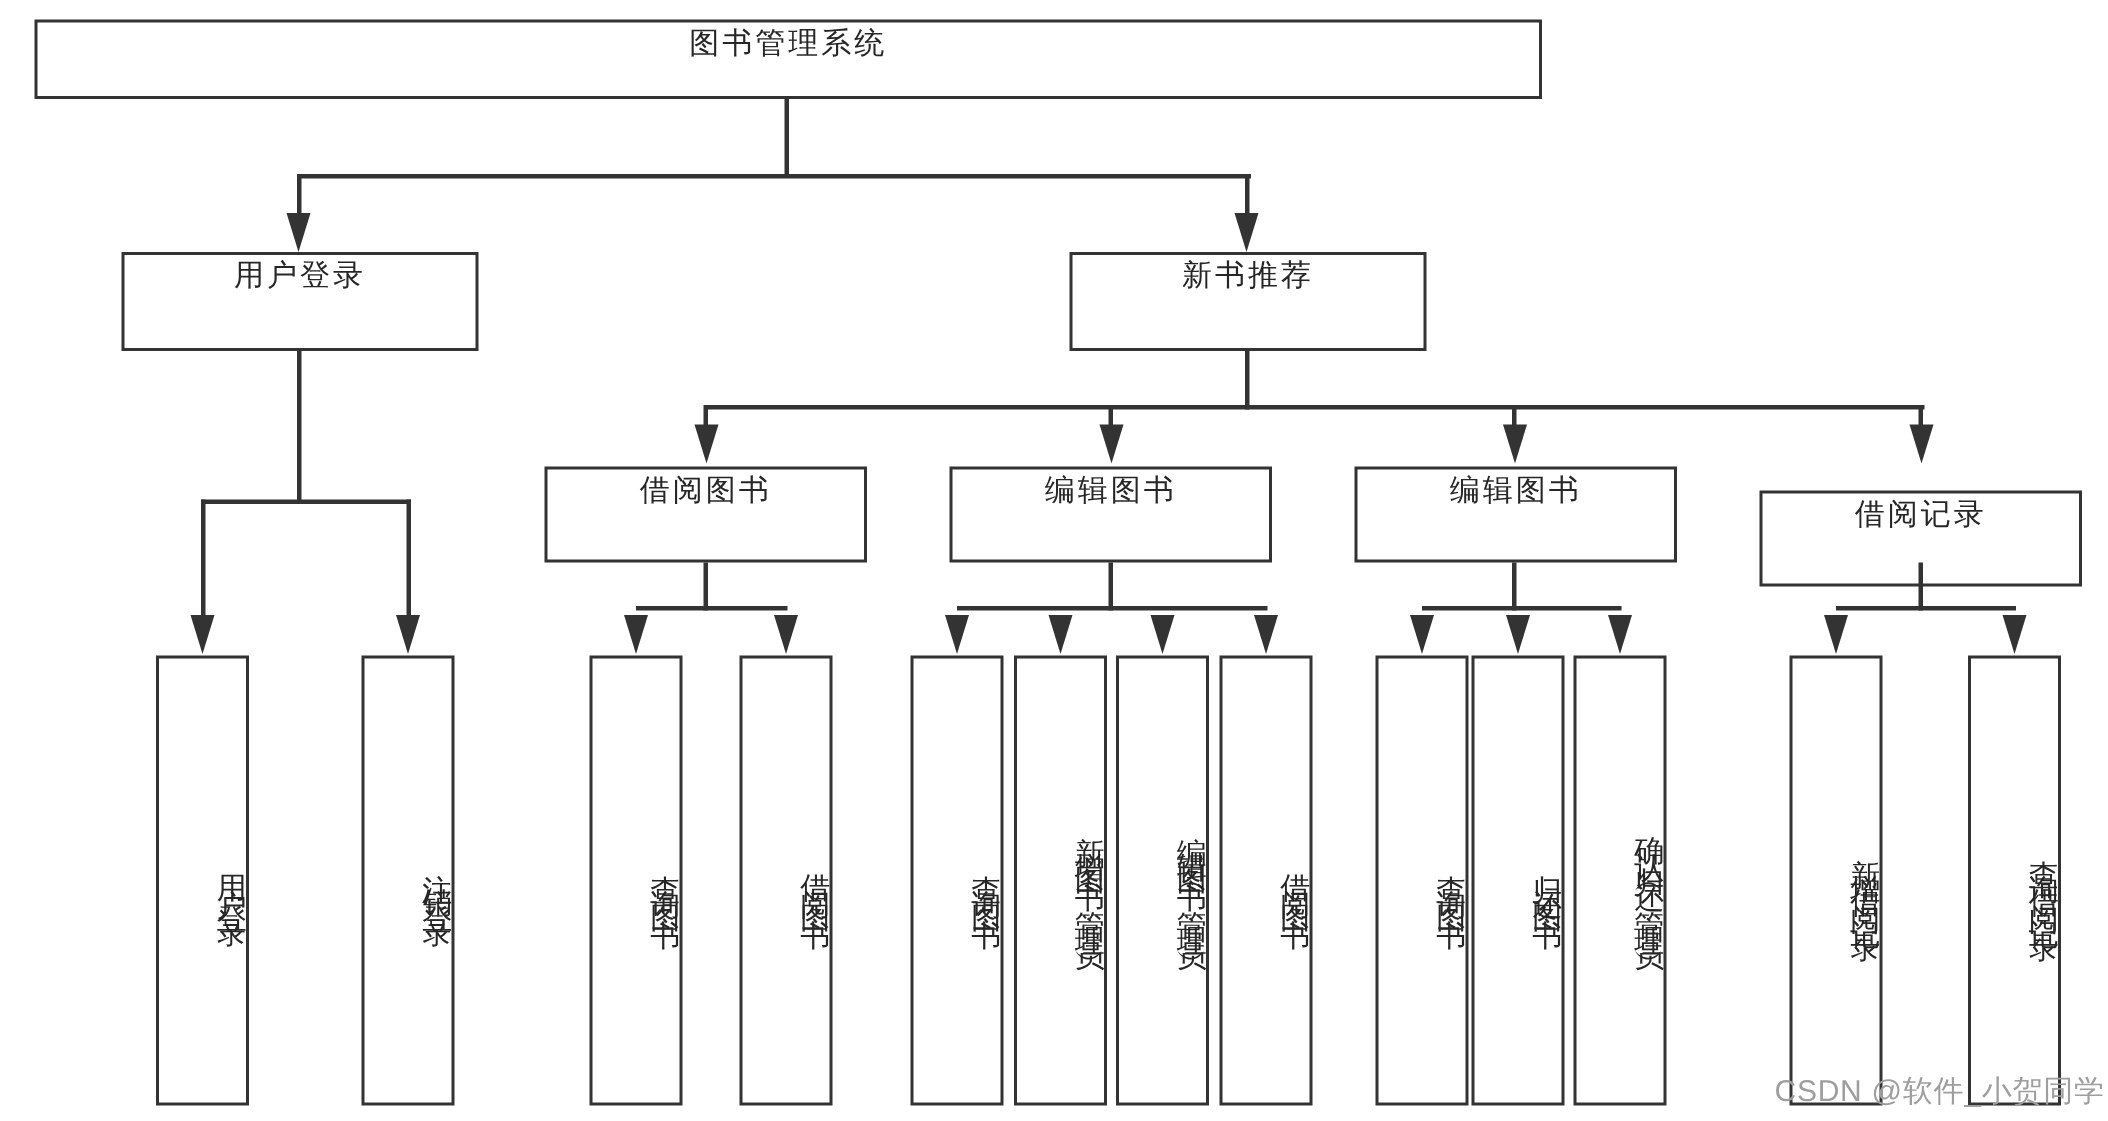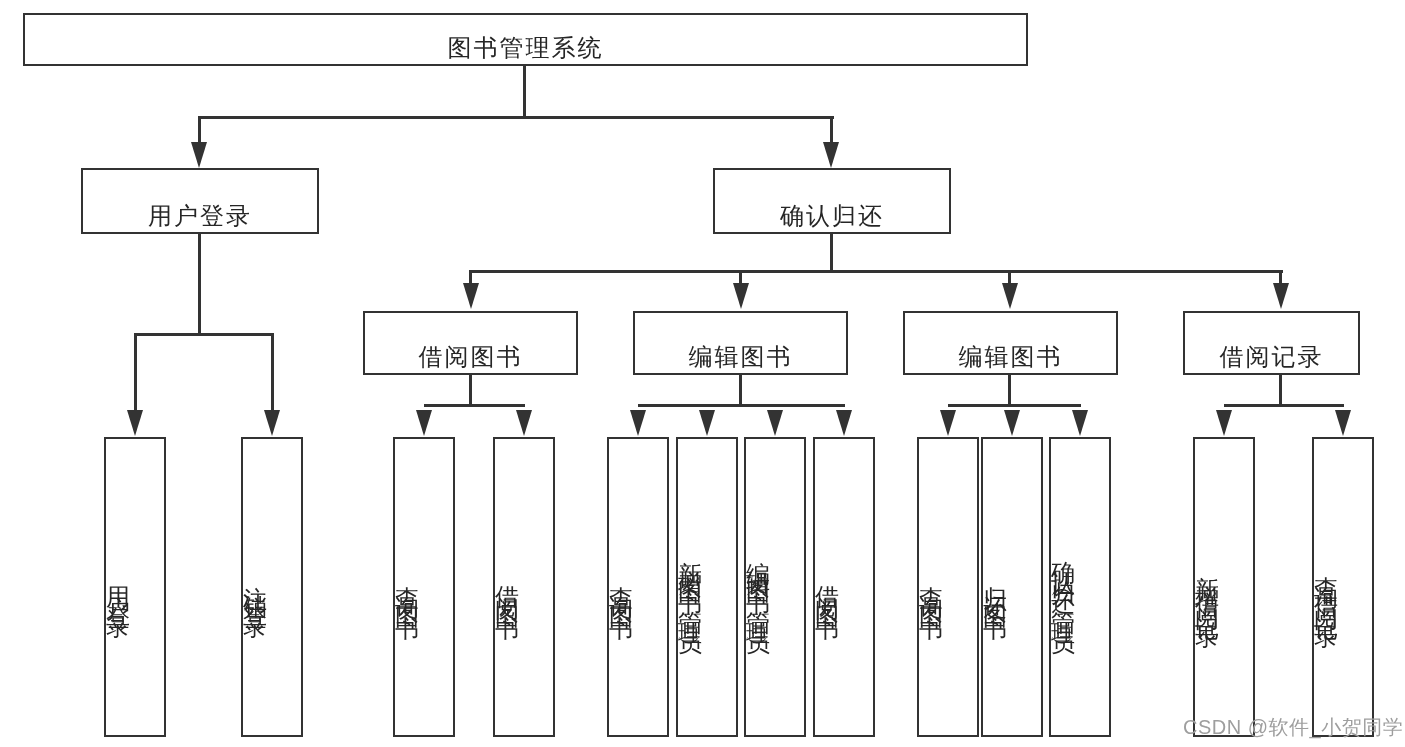--- a/index.html
+++ b/index.html
@@ -11,23 +11,23 @@
     background: #ffffff;
     font-family: "Liberation Sans", "DejaVu Sans", sans-serif;
     color: #262626;
     overflow: hidden;
   }
   .node {
     position: absolute;
     border: 2px solid #333333;
     background: #ffffff;
     display: flex;
-    align-items: flex-end;
+    align-items: flex-start;
     justify-content: center;
-    font-size: 24px;
+    font-size: 20px;
     letter-spacing: 2px;
     color: #262626;
     white-space: nowrap;
   }
   .hdr { border-width: 2.5px; }
   .vnode {
     writing-mode: vertical-rl;
     text-orientation: mixed;
     letter-spacing: 10px;
     line-height: 1;
@@ -66,21 +66,21 @@
   <div class="hline" style="left:198px; top:116px; width:636px;"></div>
   <div class="vline" style="left:198px; top:116px; height:27px;"></div>
   <div class="vline" style="left:830px; top:116px; height:27px;"></div>
   <div class="arr" style="left:191px; top:142px;"></div>
   <div class="arr" style="left:823px; top:142px;"></div>
 
   <div class="node hdr" style="left:81px; top:168px; width:238px; height:66px;">
     <span>用户登录</span>
   </div>
   <div class="node hdr" style="left:713px; top:168px; width:238px; height:66px;">
-    <span>确认归还</span>
+    <span>新书推荐</span>
   </div>
 
   <div class="vline" style="left:198px; top:234px; height:101px;"></div>
   <div class="hline" style="left:134px; top:333px; width:140px;"></div>
   <div class="vline" style="left:134px; top:333px; height:78px;"></div>
   <div class="vline" style="left:271px; top:333px; height:78px;"></div>
   <div class="arr" style="left:127px; top:410px;"></div>
   <div class="arr" style="left:264px; top:410px;"></div>
 
   <div class="vline" style="left:830px; top:234px; height:39px;"></div>
@@ -96,21 +96,21 @@
 
   <div class="node hdr" style="left:363px; top:311px; width:215px; height:64px;">
     <span>借阅图书</span>
   </div>
   <div class="node hdr" style="left:633px; top:311px; width:215px; height:64px;">
     <span>编辑图书</span>
   </div>
   <div class="node hdr" style="left:903px; top:311px; width:215px; height:64px;">
     <span>编辑图书</span>
   </div>
-  <div class="node hdr" style="left:1173px; top:311px; width:177px; height:64px;margin-left:10px;">
+  <div class="node hdr" style="left:1173px; top:327px; width:215px; height:64px;">
     <span>借阅记录</span>
   </div>
 
   <div class="vline" style="left:469px; top:375px; height:32px;"></div>
   <div class="hline" style="left:424px; top:404px; width:101px;"></div>
   <div class="arr" style="left:416px; top:410px;"></div>
   <div class="arr" style="left:516px; top:410px;"></div>
 
   <div class="vline" style="left:739px; top:375px; height:32px;"></div>
   <div class="hline" style="left:638px; top:404px; width:207px;"></div>

